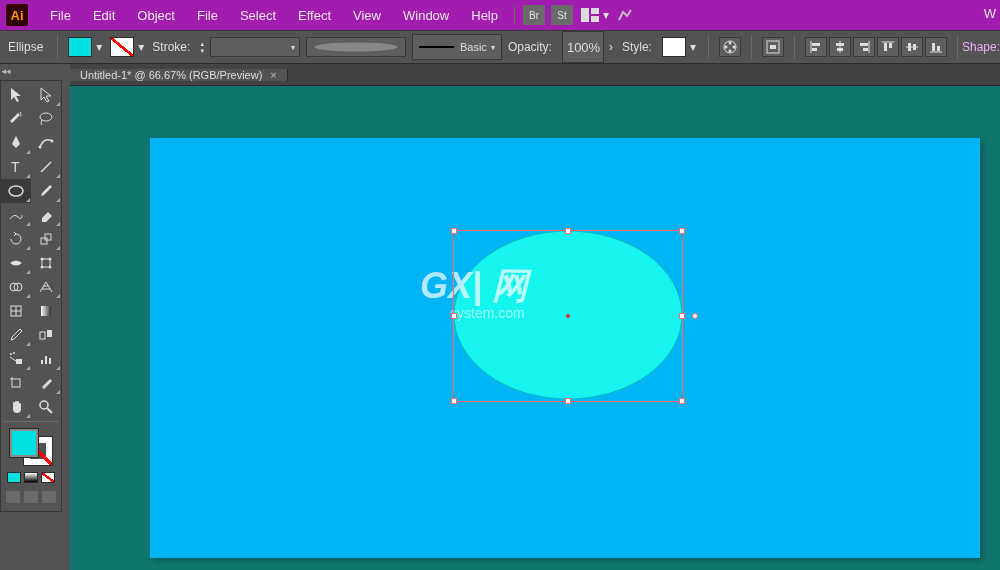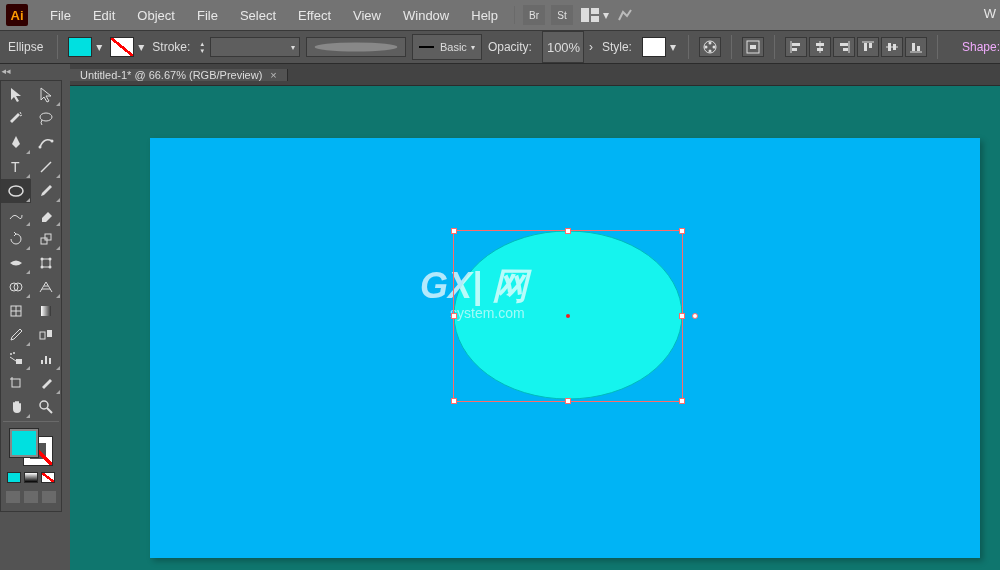--- a/index.html
+++ b/index.html
@@ -1,19 +1,19 @@
 <!DOCTYPE html>
 <html><head>
 <meta charset="utf-8">
 <style>
   * { box-sizing: border-box; margin: 0; padding: 0; font-family: Arial, sans-serif; }
   body { width: 1000px; height: 570px; background: #535353; overflow: hidden; font-size: 12px; color: #ddd; }
   
   
-  .menubar { height: 30px; background: #737373; display: flex; align-items: center; padding: 0 6px; gap: 2px; }
+  .menubar { height: 30px; background: #a21caf; display: flex; align-items: center; padding: 0 6px; gap: 2px; }
   .ai-logo { width: 22px; height: 22px; background: #310000; color: #ff9a00; display: flex; align-items: center; justify-content: center; font-weight: bold; font-size: 13px; border-radius: 2px; margin-right: 10px; }
   .menu-item { padding: 4px 10px; cursor: default; font-size: 13px; color: #e8e8e8; }
   .menu-divider { width: 1px; height: 18px; background: #6a6a6a; margin: 0 4px; }
   .menu-icon { width: 22px; height: 20px; display: flex; align-items: center; justify-content: center; background: #6a6a6a; color: #e0e0e0; font-size: 10px; margin: 0 2px; cursor: pointer; }
   .menu-icon.plain { background: transparent; }
   
   
   .controlbar { height: 34px; background: #535353; border-top: 1px solid #383838; border-bottom: 1px solid #2b2b2b; display: flex; align-items: center; padding: 0 8px; gap: 6px; }
   .ctrl-label { color: #ddd; font-size: 12px; margin-right: 4px; }
   .ctrl-sep { width: 1px; height: 24px; background: #6a6a6a; margin: 0 4px; }
@@ -23,21 +23,21 @@
   .swatch.none::after { content: ""; position: absolute; left: 0; top: 0; right: 0; bottom: 0; background: linear-gradient(to top right, transparent 45%, red 45%, red 55%, transparent 55%); }
   .swatch.white { background: #fff; }
   .swatch-caret { width: 10px; height:20px; display:flex; align-items:center; justify-content:center; color:#ddd; cursor:pointer; margin-left:-4px; }
   .stroke-width { display:flex; align-items:center; gap:2px; }
   .stroke-arrows { display:flex; flex-direction:column; font-size:7px; line-height:7px; color:#ddd; cursor:pointer; }
   .dropdown { height: 20px; background: #5e5e5e; border: 1px solid #383838; display:flex; align-items:center; padding: 0 4px; cursor:pointer; }
   .dropdown.brush-profile { width: 90px; justify-content:space-between; }
   .dropdown-caret { font-size: 8px; color:#ddd; margin-left:4px; }
   .variable-width { width: 100px; height: 20px; background:#5e5e5e; border:1px solid #383838; display:flex; align-items:center; padding:0 4px; cursor:pointer; }
   .variable-width svg { width: 100%; height: 100%; }
-  .basic-brush { width: 70px; height:20px; background:#5e5e5e; border:1px solid #383838; display:flex; align-items:center; padding:12px 6px; justify-content:space-between; cursor:pointer; font-size:11px; }
+  .basic-brush { width: 90px; height:20px; background:#5e5e5e; border:1px solid #383838; display:flex; align-items:center; padding:12px 6px; justify-content:space-between; cursor:pointer; font-size:11px; }
   .basic-brush .brushline { flex:1; height:2px; background:#000; margin-right:6px; }
   .opacity-input { width:42px; height:20px; background:#5e5e5e; border:1px solid #383838; color:#ddd; padding:15px 4px; font-size:13px; display:flex; align-items:center; }
   .icon-button { width:22px; height:20px; border:1px solid #383838; background:#5e5e5e; display:flex; align-items:center; justify-content:center; color:#ddd; cursor:pointer; font-size:10px; }
   .align-group { display:flex; gap:2px; }
   
   
   .panel-toggle { position:absolute; left:0; top:64px; width:12px; height:14px; color:#bbb; font-size:9px; display:flex; align-items:center; justify-content:center; }
   
   
   .toolbox { position:absolute; left:0; top:80px; width:62px; background:#535353; border:1px solid #383838; display:flex; flex-direction:column; padding:2px 0; }

